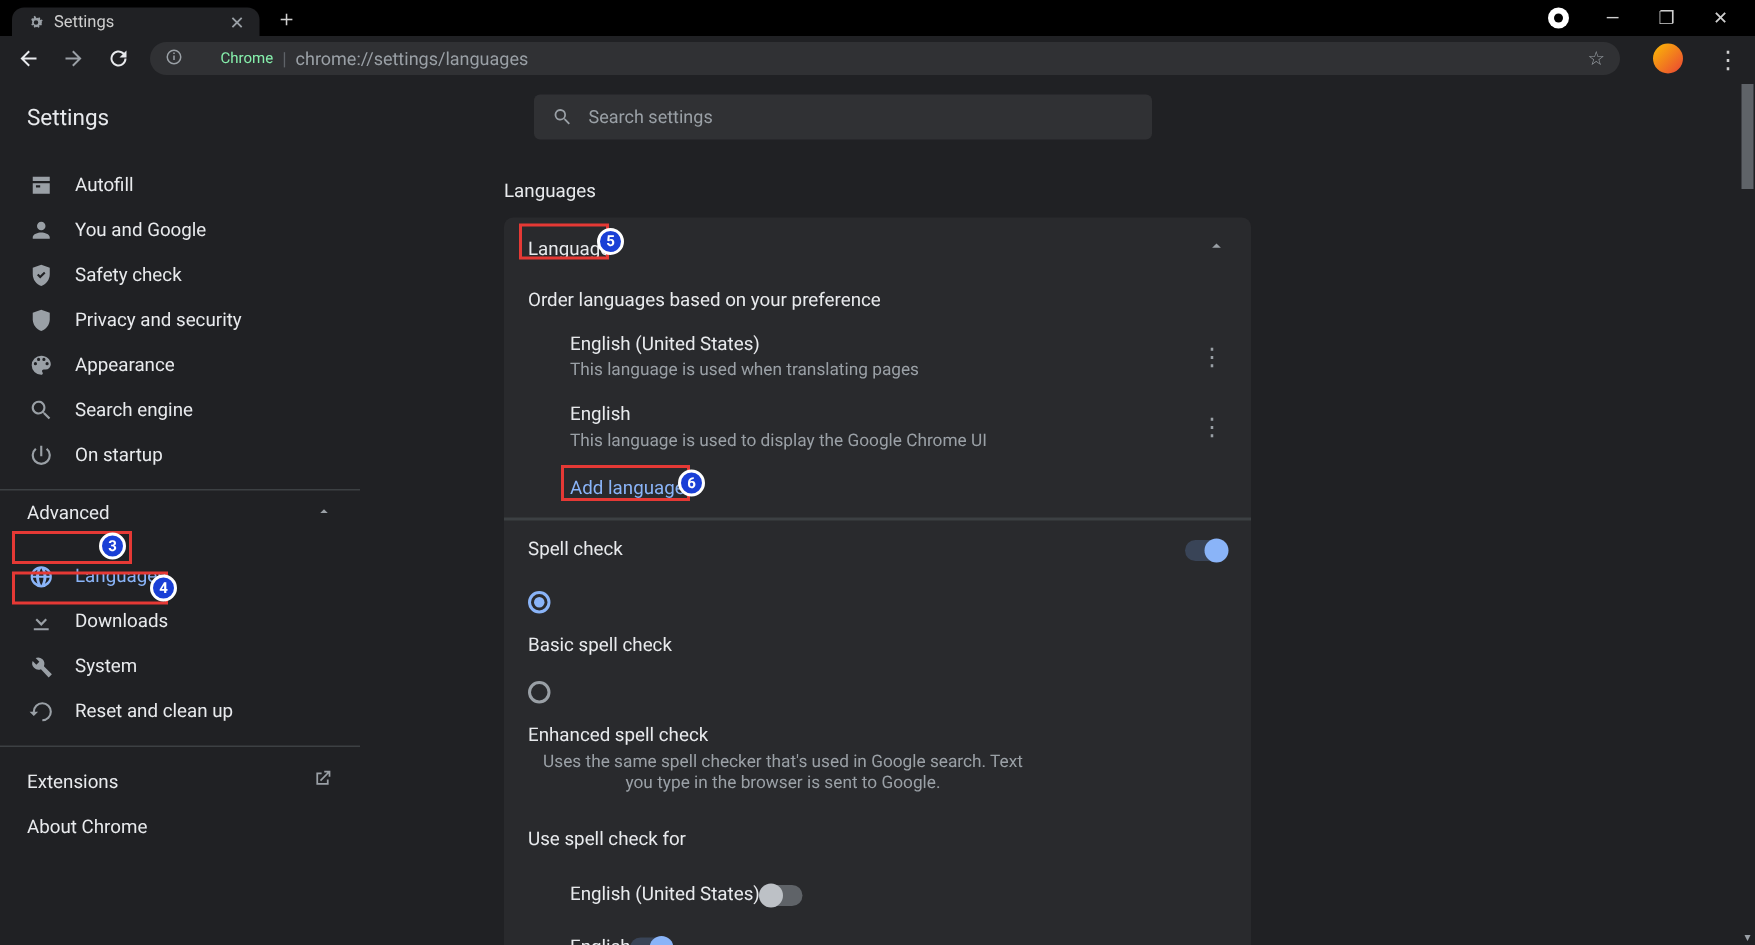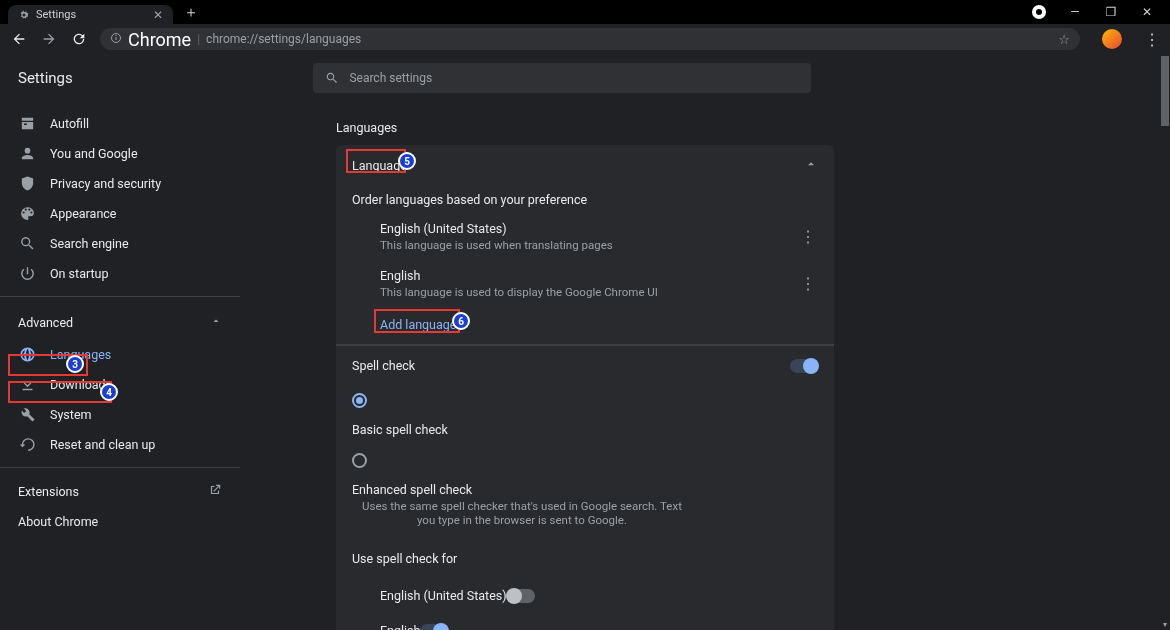--- a/index.html
+++ b/index.html
@@ -17,45 +17,45 @@
   .winrec { width: 14px; height: 14px; border-radius: 50%; background: #fff; display:flex; align-items:center; justify-content:center; }
   .winrec::after{content:""; width:6px; height:6px; background:#000; border-radius:50%;}
 
   
   .toolbar { height: 30px; background: #202124; display: flex; align-items: center; padding: 0 10px; gap: 12px; }
   .navbtn { color: #9aa0a6; display: flex; align-items: center; justify-content: center; width: 18px; height: 18px; }
   .navbtn svg { width: 16px; height: 16px; fill: #9aa0a6; }
   .navbtn.enabled svg { fill: #e8eaed; }
   .omnibox { flex: 1; height: 22px; background: #303134; border-radius: 12px; display: flex; align-items: center; padding: 0 10px; font-size: 12px; color: #9aa0a6; gap: 6px; }
   .omnibox .secure svg { width: 12px; height: 12px; fill: #9aa0a6; }
-  .omnibox .chromelabel { color: #ffffff; font-size: 18px; }
+  .omnibox .chromelabel { color: #86efac; font-size: 10px; margin-left: 19px; }
   .omnibox .sep { color: #5f6368; }
   .omnibox .url { color: #9aa0a6; }
   .omnibox .star { margin-left: auto; color: #9aa0a6; font-size: 13px; }
   .avatar { width: 20px; height: 20px; border-radius: 50%; background: linear-gradient(135deg,#fbbc04,#ea4335); margin-left: 10px; }
   .kebab { color: #cfcfcf; font-size: 16px; margin-left: 10px; }
 
   
   .page { position: relative; height: 576px; background: #202124; display: flex; flex-direction: column; }
   .pageheader { height: 48px; display: flex; align-items: center; padding: 0 18px; background: #202124; }
   .pageheader .title { font-size: 15px; color: #e8eaed; }
-  .searchwrap { margin: 0 auto; width: 498px; }
+  .searchwrap { margin: 0 auto; width: 412px; }
   .searchbox { height: 30px; background: #303134; border-radius: 4px; display: flex; align-items: center; padding: 0 12px; color: #9aa0a6; font-size: 12px; gap: 10px; }
   .searchbox svg { width: 14px; height: 14px; fill: #9aa0a6; }
 
   .content { flex: 1; display: flex; overflow: hidden; }
 
   
   .sidebar { width: 240px; padding: 6px 0 0 0; font-size: 12.5px; color: #e8eaed; overflow-y: auto; }
   .sideitem { display: flex; align-items: center; height: 30px; padding: 0 18px; gap: 14px; cursor: pointer; position: relative; }
   .sideitem .icon { width: 18px; height: 18px; display:flex; align-items:center; justify-content:center; }
   .sideitem .icon svg { width: 17px; height: 17px; fill: #9aa0a6; }
   .sideitem.active { color: #8ab4f8; }
   .sideitem.active .icon svg { fill: #8ab4f8; }
-  .sidegroup { display: flex; align-items: center; height: 34px; padding: 0 18px; font-size: 12.5px; cursor: pointer; }
+  .sidegroup { display: flex; height: 34px; padding: 0 18px; font-size: 12.5px; cursor: pointer; }
   .sidegroup .caret { margin-left: auto; }
   .sidegroup .caret svg { width: 12px; height: 12px; fill: #9aa0a6; }
   .siderule { height: 1px; background: #3c4043; margin: 8px 0; }
   .sidefoot { display: flex; align-items: center; height: 30px; padding: 0 18px; font-size: 12.5px; cursor:pointer; }
   .sidefoot .ext { margin-left: auto; }
   .sidefoot .ext svg { width: 14px; height: 14px; fill: #9aa0a6; }
 
   
   .annot-box { border: 2px solid #e53935; position: absolute; pointer-events: none; }
   .annot-badge { position: absolute; width: 18px; height: 18px; border-radius: 50%; background: #1a3fd6; border: 2px solid #fff; color: #fff; font-size: 10px; font-weight: 700; display: flex; align-items: center; justify-content: center; }
@@ -188,20 +188,28 @@
         <span class="icon">
             <svg viewBox="0 0 24 24">
               <path d="M12 12a4 4 0 100-8 4 4 0 000 8zm0 2c-3 0-8 1.5-8 4.5V20h16v-1.5c0-3-5-4.5-8-4.5z"></path>
             </svg>
           </span>
         <span>You and Google</span>
       </div>
       <div class="sideitem">
         <span class="icon">
             <svg viewBox="0 0 24 24">
+              <path d="M12 2l8 3v6c0 5-3.4 9.7-8 11-4.6-1.3-8-6-8-11V5l8-3zm-1 13l5-5-1.4-1.4L11 12.2 9.4 10.6 8 12l3 3z"></path>
+            </svg>
+          </span>
+        <span>Safety check</span>
+      </div>
+      <div class="sideitem">
+        <span class="icon">
+            <svg viewBox="0 0 24 24">
               <path d="M12 2l8 3v6c0 5-3.4 9.7-8 11-4.6-1.3-8-6-8-11V5l8-3z"></path>
             </svg>
           </span>
         <span>Privacy and security</span>
       </div>
       <div class="sideitem">
         <span class="icon">
             <svg viewBox="0 0 24 24">
               <path d="M12 3a9 9 0 000 18c1 0 1.5-.8 1.5-1.5 0-.4-.2-.8-.4-1-.3-.3-.4-.7-.4-1 0-.8.7-1.5 1.5-1.5H16a5 5 0 005-5c0-4.4-4-8-9-8zM6.5 12a1.5 1.5 0 110-3 1.5 1.5 0 010 3zm3-4a1.5 1.5 0 110-3 1.5 1.5 0 010 3zm5 0a1.5 1.5 0 110-3 1.5 1.5 0 010 3zm3 4a1.5 1.5 0 110-3 1.5 1.5 0 010 3z"></path>
             </svg>

